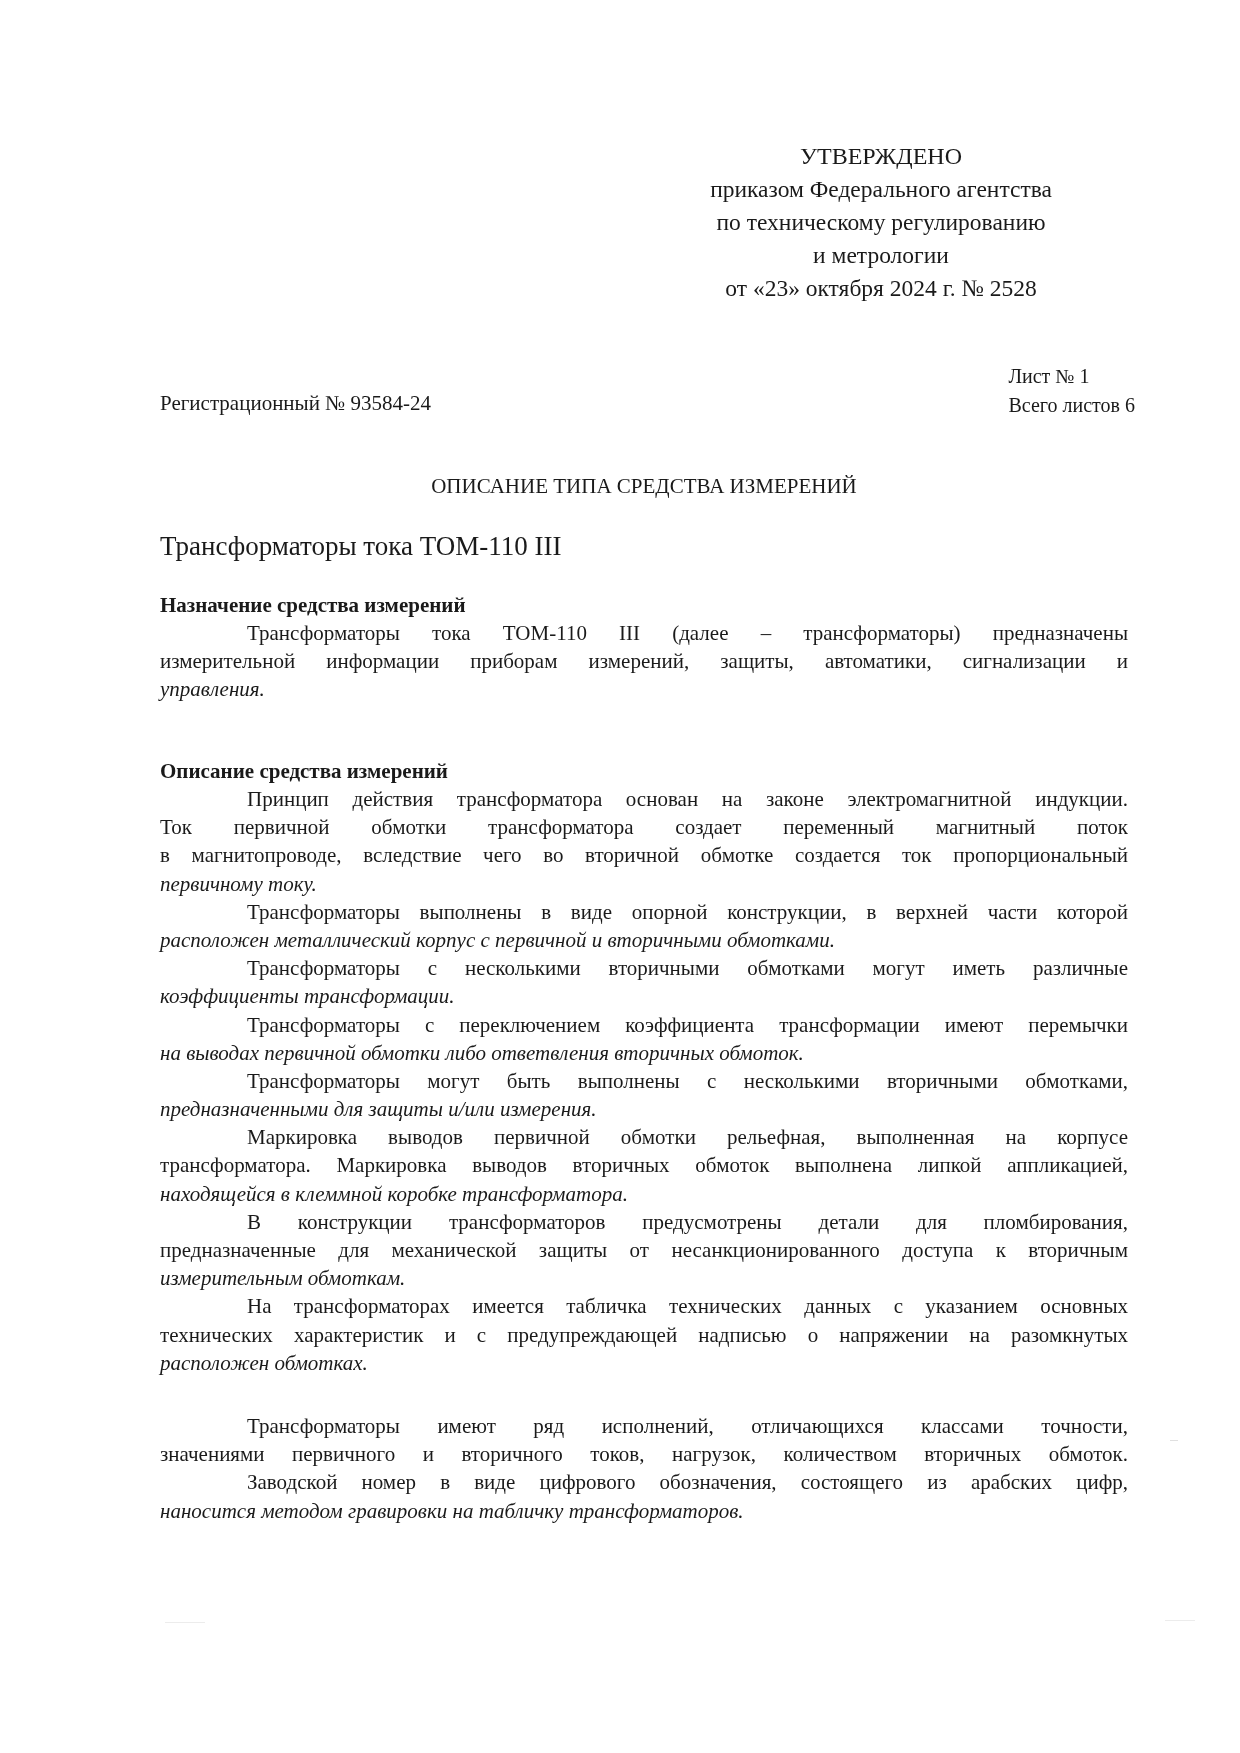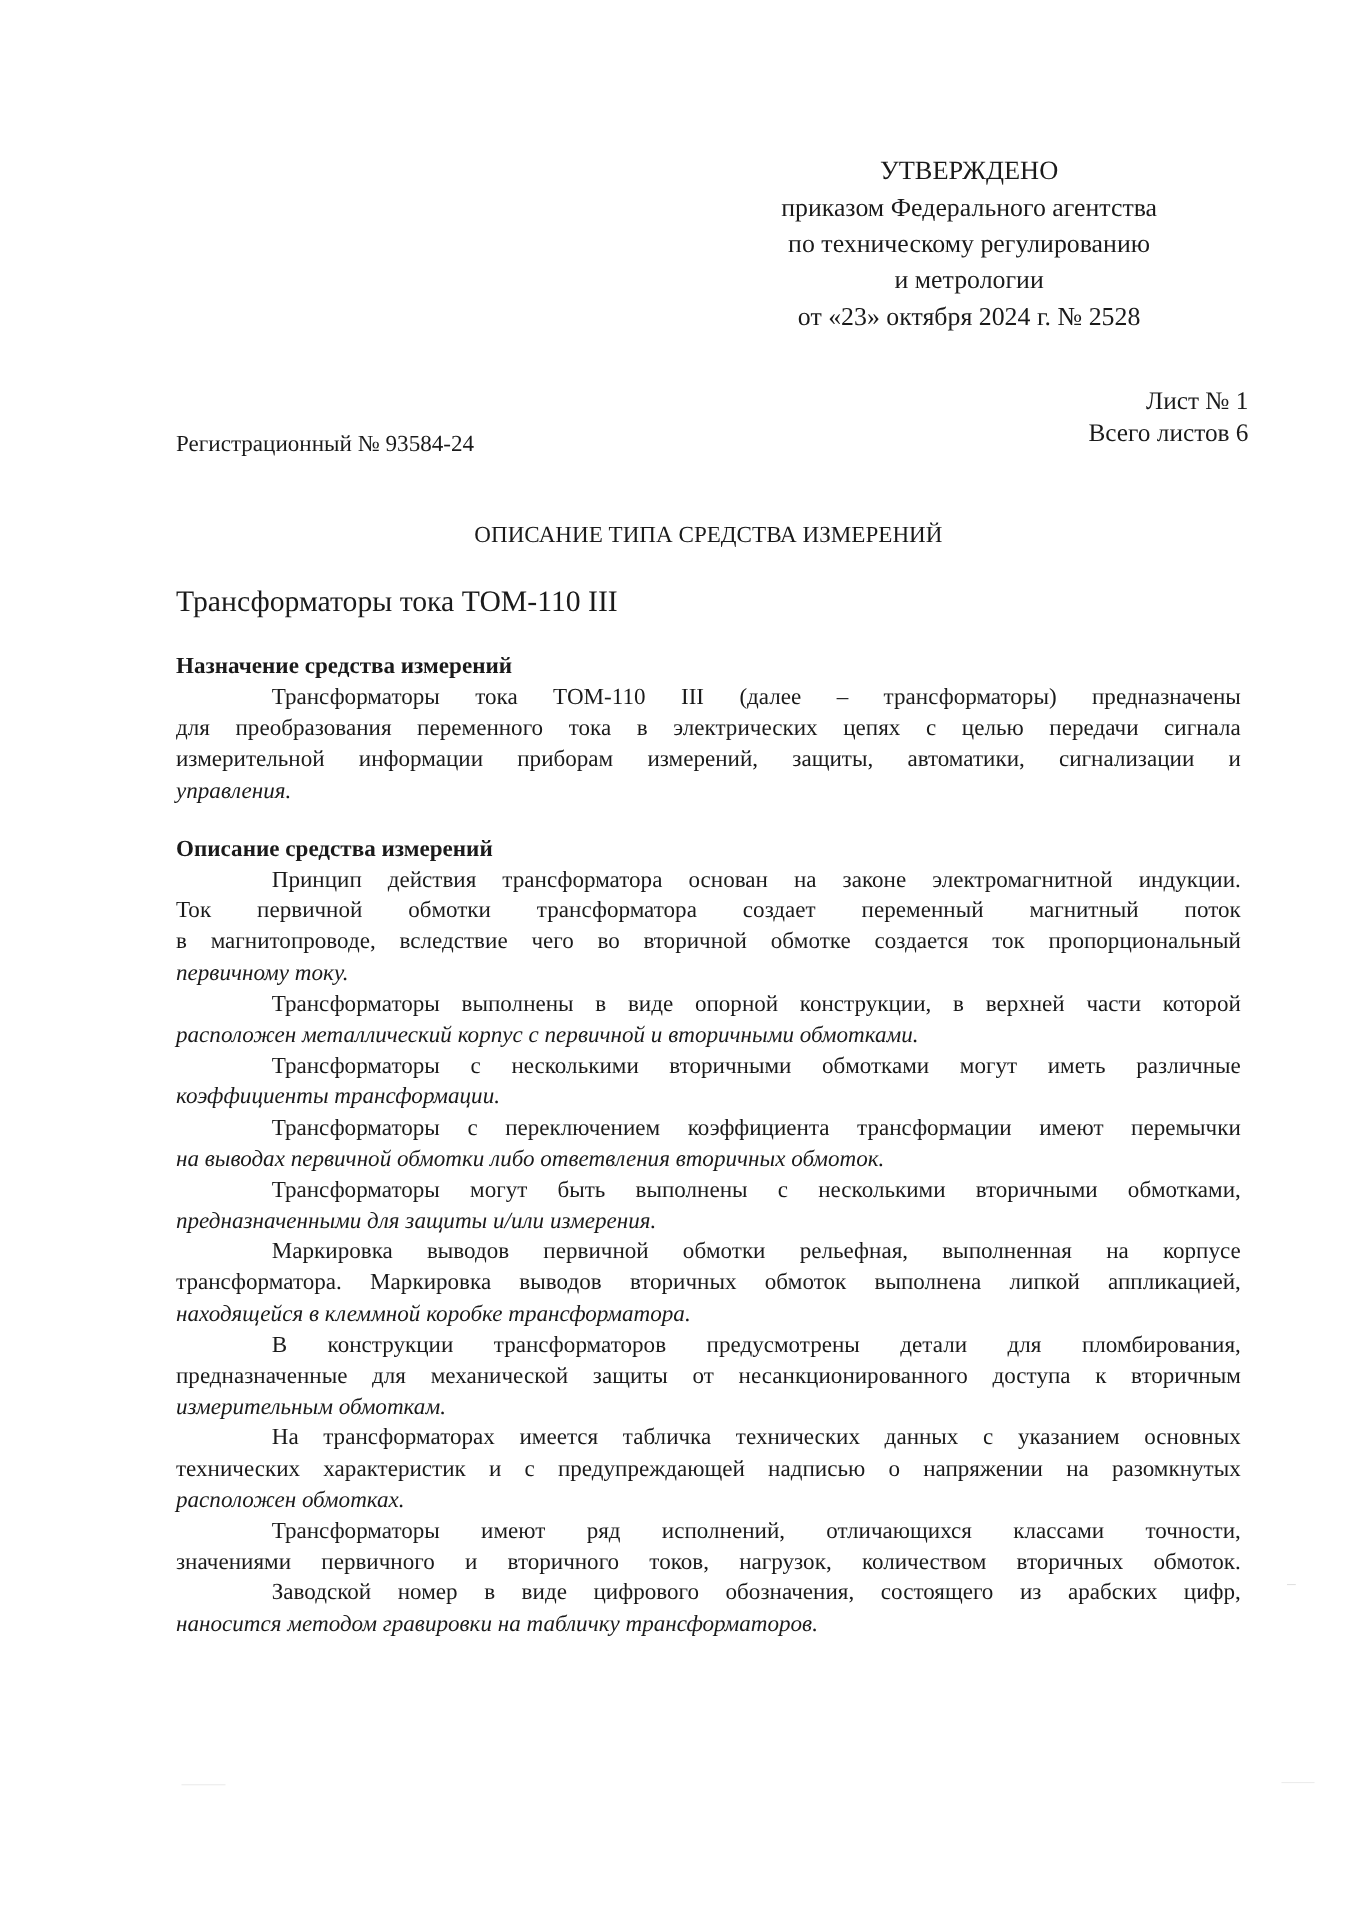--- a/index.html
+++ b/index.html
@@ -3,21 +3,21 @@
 <meta charset="utf-8">
 <style>
   html, body { margin: 0; padding: 0; background: #ffffff; }
   body {
     width: 1240px; height: 1753px; position: relative; overflow: hidden;
     font-family: "Liberation Serif", "DejaVu Serif", serif;
     color: #1a1a1a;
   }
   .approval { position: absolute; left: 671px; width: 420px; top: 140px; text-align: center; font-size: 23.5px; line-height: 33px; }
   .approval .head { font-size: 24px; }
-  .sheet-info { position: absolute; right: 105px; top: 350px; text-align: right; font-size: 23px; line-height: 29px; }
+  .sheet-info { position: absolute; right: 105px; top: 362px; text-align: left; font-size: 20px; line-height: 29px; }
   .regno { position: absolute; left: 160px; top: 391px; font-size: 21px; }
   .doc-title { position: absolute; left: 0; width: 1288px; top: 474px; text-align: center; font-size: 21px; letter-spacing: 0px; }
   .product { position: absolute; left: 160px; top: 531px; font-size: 27px; }
   .section { position: absolute; left: 160px; width: 968px; }
   .section h2 { margin: 0; font-size: 21px; font-weight: bold; line-height: 28px; height: 28px; }
   .line { font-size: 21px; line-height: 28.2px; height: 28.2px; white-space: nowrap; text-align: justify; text-align-last: justify; }
   .line.last { text-align-last: left; font-style: italic; }
   .line.indent { padding-left: 87px; }
   .speck { position: absolute; background: #cfcfcf; width: 2px; height: 1px; }
 </style>
@@ -39,21 +39,20 @@
 
 <div class="regno">Регистрационный № 93584-24</div>
 
 <div class="doc-title">ОПИСАНИЕ ТИПА СРЕДСТВА ИЗМЕРЕНИЙ</div>
 
 <div class="product">Трансформаторы тока ТОМ-110 III</div>
 
 <div class="section" style="top:591px;">
   <h2>Назначение средства измерений</h2>
   <div class="line indent" style="white-space: normal; overflow: hidden;">Трансформаторы тока ТОМ-110 III (далее – трансформаторы) предназначены</div>
-  <div class="line" style="white-space: normal; overflow: hidden;">для преобразования переменного тока в электрических цепях с целью передачи сигнала</div>
   <div class="line" style="white-space: normal; overflow: hidden;">измерительной информации приборам измерений, защиты, автоматики, сигнализации и</div>
   <div class="line last">управления.</div>
 </div>
 
 <div class="section" style="top:757px;">
   <h2>Описание средства измерений</h2>
 
   <div class="line indent" style="white-space: normal; overflow: hidden;">Принцип действия трансформатора основан на законе электромагнитной индукции.</div>
   <div class="line" style="white-space: normal; overflow: hidden;">Ток первичной обмотки трансформатора создает переменный магнитный поток</div>
   <div class="line" style="white-space: normal; overflow: hidden;">в магнитопроводе, вследствие чего во вторичной обмотке создается ток пропорциональный</div>
@@ -76,21 +75,21 @@
   <div class="line last">находящейся в клеммной коробке трансформатора.</div>
 
   <div class="line indent" style="white-space: normal; overflow: hidden;">В конструкции трансформаторов предусмотрены детали для пломбирования,</div>
   <div class="line" style="white-space: normal; overflow: hidden;">предназначенные для механической защиты от несанкционированного доступа к вторичным</div>
   <div class="line last">измерительным обмоткам.</div>
 
   <div class="line indent" style="white-space: normal; overflow: hidden;">На трансформаторах имеется табличка технических данных с указанием основных</div>
   <div class="line" style="white-space: normal; overflow: hidden;">технических характеристик и с предупреждающей надписью о напряжении на разомкнутых</div>
   <div class="line last">расположен обмотках.</div>
 
-  <div class="line indent" style="white-space: normal; overflow: hidden;">Трансформаторы имеют ряд исполнений, отличающихся классами точности,</div>
+  <div class="line indent" style="white-space: normal; overflow: hidden; margin-top: 35px;">Трансформаторы имеют ряд исполнений, отличающихся классами точности,</div>
   <div class="line" style="white-space: normal; overflow: hidden;">значениями первичного и вторичного токов, нагрузок, количеством вторичных обмоток.</div>
 
   <div class="line indent" style="white-space: normal; overflow: hidden;">Заводской номер в виде цифрового обозначения, состоящего из арабских цифр,</div>
   <div class="line last">наносится методом гравировки на табличку трансформаторов.</div>
 </div>
 
 <div class="speck" style="left:165px;top:1622px;width:40px;background:#ececec;"></div>
 <div class="speck" style="left:1165px;top:1620px;width:30px;background:#ececec;"></div>
 <div class="speck" style="left:1170px;top:1440px;width:8px;background:#e0e0e0;"></div>
 

